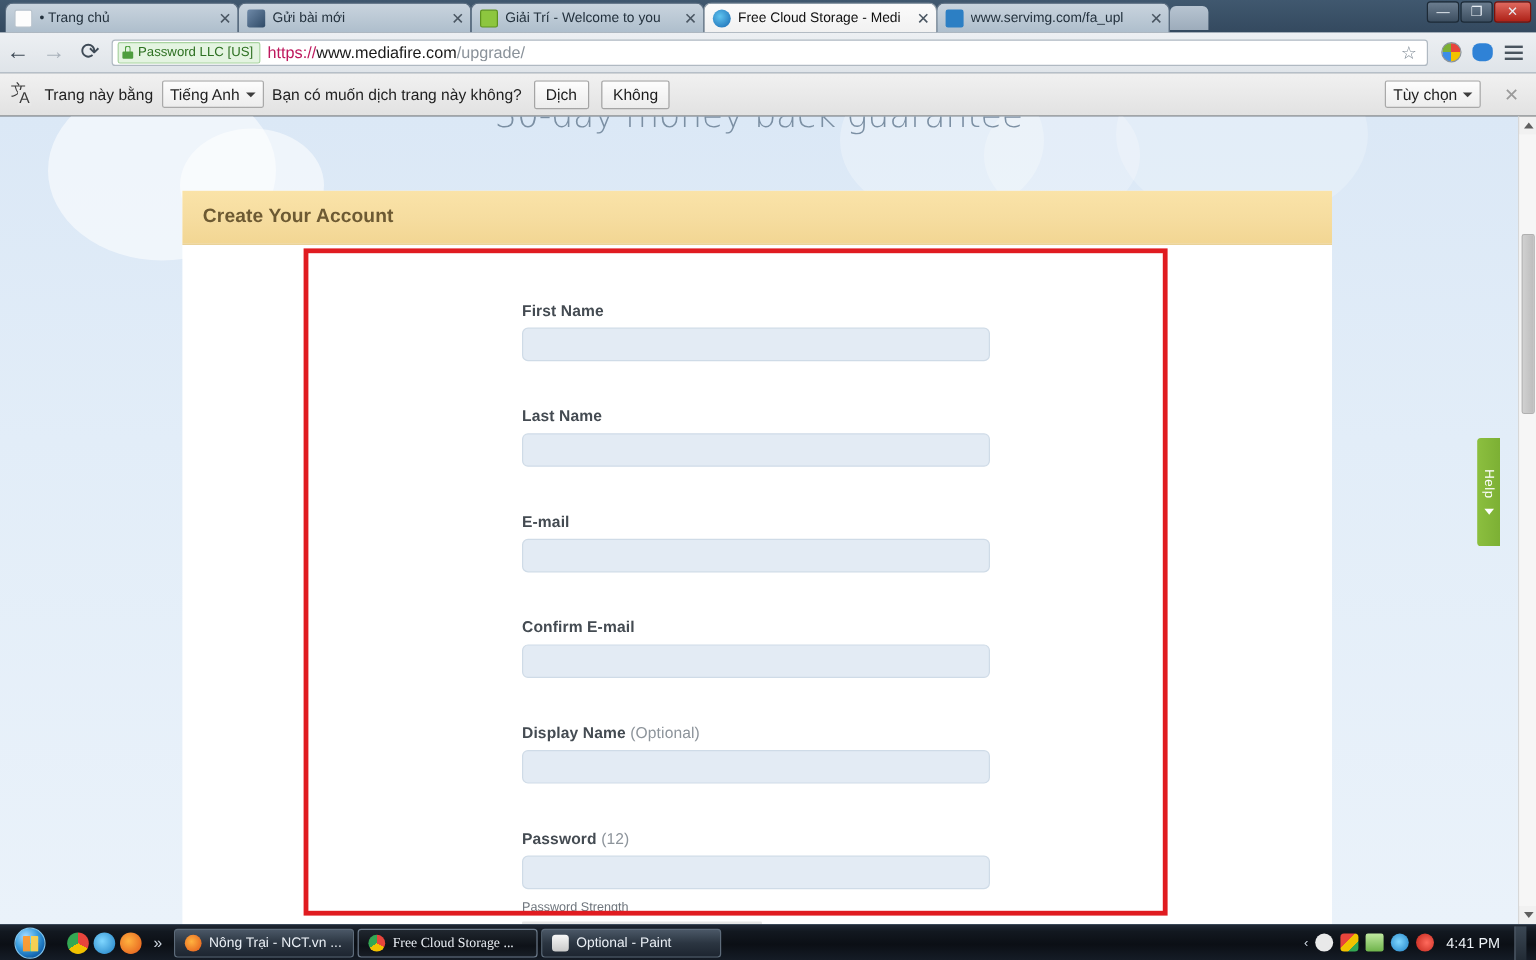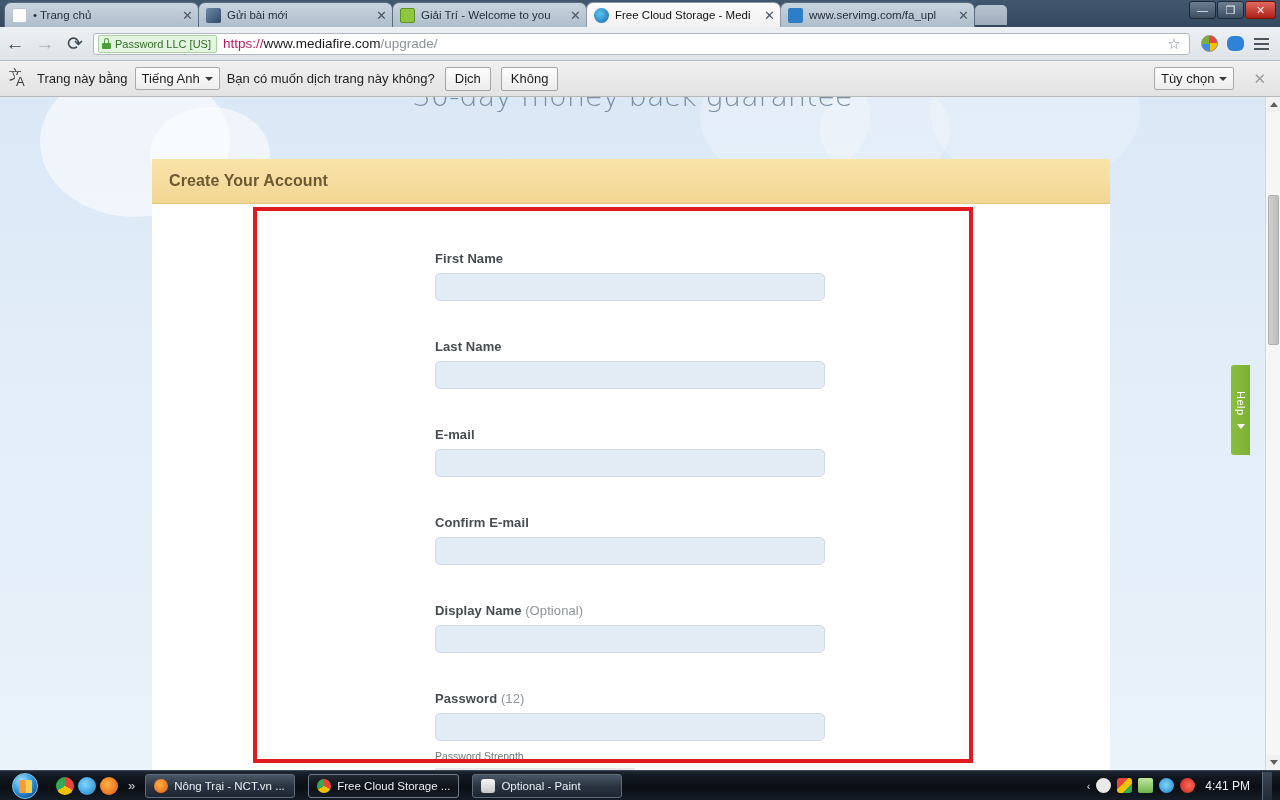--- a/index.html
+++ b/index.html
@@ -256,31 +256,32 @@
     content: ""; position: absolute; left: 6px; top: 6px; width: 13px; height: 13px;
     background:
       linear-gradient(90deg, #ff9a2e 0 46%, transparent 46% 54%, #ffd34d 54% 100%),
       linear-gradient(180deg, #6fd0f5 0 46%, transparent 46% 54%, #7de07d 54% 100%);
     background-blend-mode: normal;
     opacity: 0.95; border-radius: 1px;
   }
   .qlaunch { display:flex; align-items:center; gap:4px; margin-left: 8px; }
   .qicon { width:18px; height:18px; border-radius:50%; }
   .qchev { color:#cfd8e2; font-size:13px; margin:0 6px 0 6px; }
-  .tasks { display:flex; align-items:center; gap:13px; margin-left: 4px; }
+  .tasks { display:flex; align-items:center; gap:3px; margin-left: 4px; }
   .taskbtn {
     height: 24px; min-width: 150px; padding: 0 8px;
     background: linear-gradient(180deg,#4a5766 0%,#2b3541 50%,#1d2530 100%);
     border: 1px solid #5d6b7a; border-radius: 3px;
     display: flex; align-items: center; gap: 6px;
     color: #e9eef4; font-size: 11.5px; white-space: nowrap; overflow: hidden;
   }
   .taskbtn.active {
     background: linear-gradient(180deg,#20272f 0%,#0e1218 60%,#171d25 100%);
     border-color: #6d7b8b;
+    font-family: Liberation Serif, serif;
   }
   .tbico { width:14px;height:14px;flex:0 0 14px;border-radius:3px; }
   .tray { margin-left: auto; display:flex; align-items:center; gap:6px; padding-right: 8px; }
   .trchev { color:#cfd8e2; font-size:11px; }
   .trico { width:15px; height:15px; border-radius:3px; }
   .clock { color:#eef3f8; font-size:12px; margin-left:4px; white-space:nowrap; }
   .showdesk {
     width: 10px; height: 28px; margin-left: 6px;
     background: linear-gradient(180deg,#3b4754 0%,#222b35 100%);
     border-left: 1px solid #5b6978;

